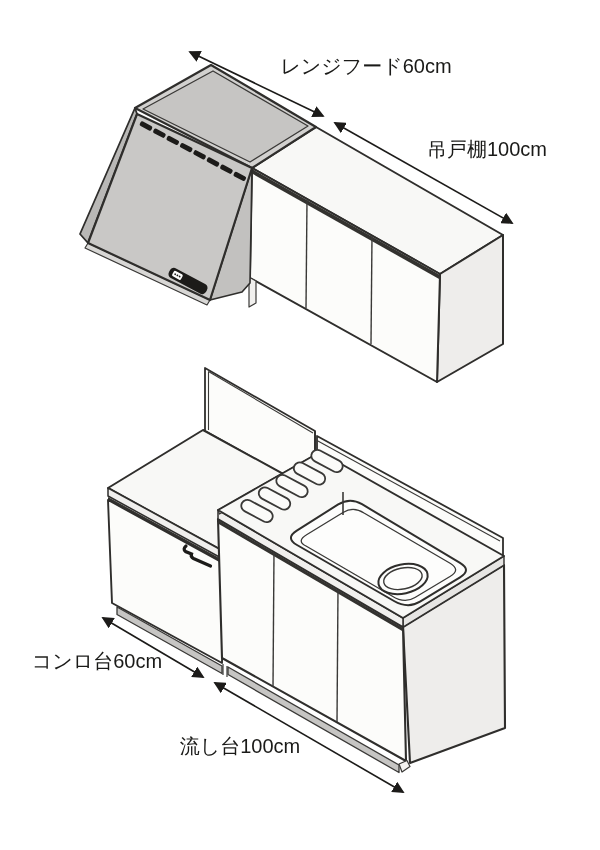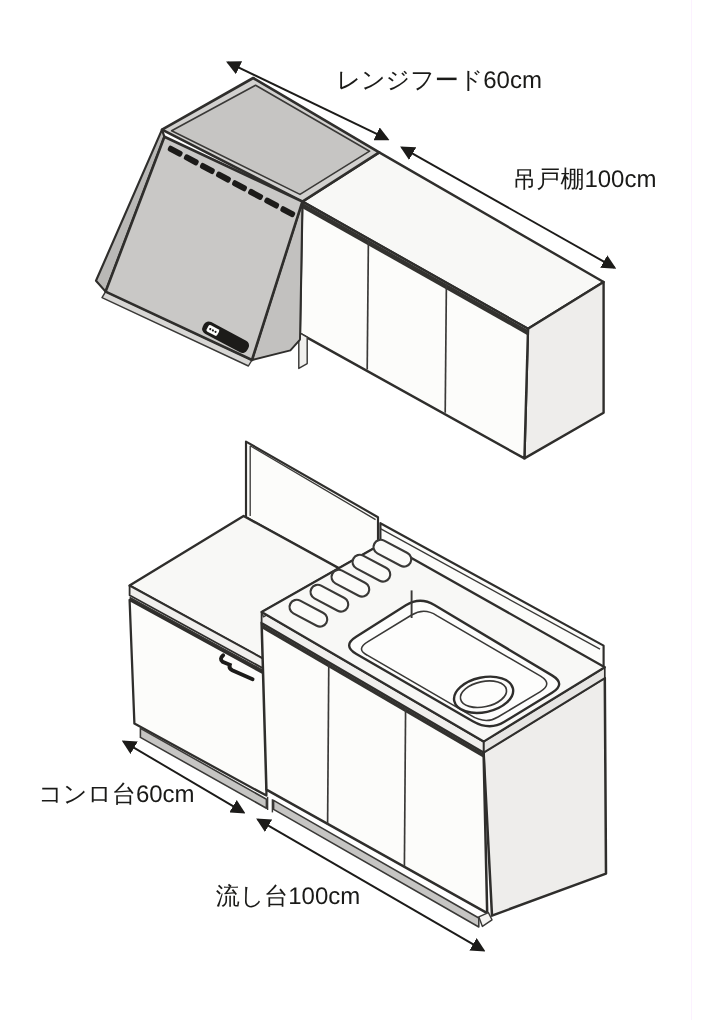--- a/index.html
+++ b/index.html
@@ -1,16 +1,16 @@
 <!DOCTYPE html>
 <html><head>
 <meta charset="utf-8">
 <style>
   html,body{margin:0;padding:0;background:#ffffff;}
-  .stage{position:relative;width:576px;height:850px;background:#f0abfc;overflow:hidden;
+  .stage{position:relative;width:576px;height:850px;background:#f97316;overflow:hidden;
          font-family:"Liberation Sans","DejaVu Sans",sans-serif;}
   svg{display:block;}
   .outline{stroke:#2f2e2c;stroke-linejoin:round;}
   .thin{stroke:#3a3937;stroke-linejoin:round;}
   .dim-label{font-family:"Liberation Sans","DejaVu Sans",sans-serif;
              font-size:20px;font-weight:500;fill:#1a1a18;}
 </style>
 </head>
 <body>
 

